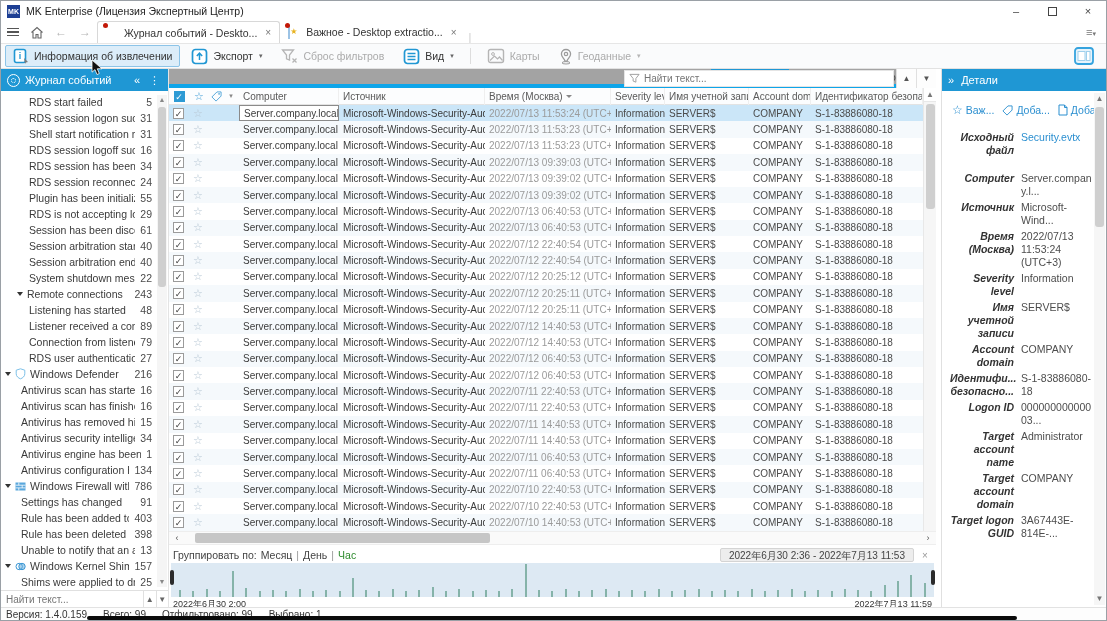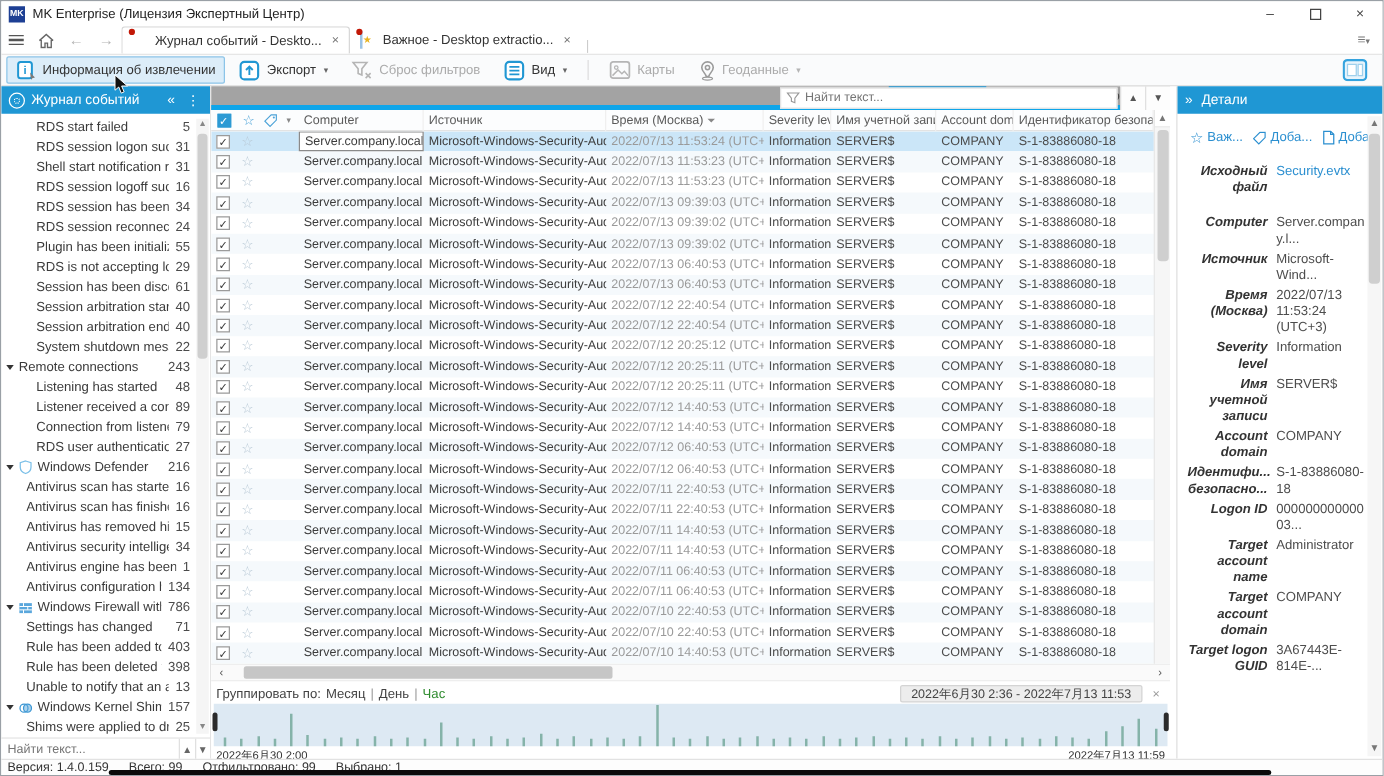--- a/index.html
+++ b/index.html
@@ -294,21 +294,21 @@
           <span class="tree-count">40</span>
         </div>
         <div class="tree-item" style="padding-left: 28px;">
           <span class="tree-label">Session arbitration ended</span>
           <span class="tree-count">40</span>
         </div>
         <div class="tree-item" style="padding-left: 28px;">
           <span class="tree-label">System shutdown message ...</span>
           <span class="tree-count">22</span>
         </div>
-        <div class="tree-item" style="padding-left: 4px;">
+        <div class="tree-item" style="padding-left: 16px;">
           <span class="tri"></span>
           <span class="tree-label">Remote connections</span>
           <span class="tree-count">243</span>
         </div>
         <div class="tree-item" style="padding-left: 28px;">
           <span class="tree-label">Listening has started</span>
           <span class="tree-count">48</span>
         </div>
         <div class="tree-item" style="padding-left: 28px;">
           <span class="tree-label">Listener received a connection</span>
@@ -362,21 +362,21 @@
             <svg width="11" height="11" viewBox="0 0 11 11">
               <rect x=".5" y="1.5" width="10" height="8" fill="#5aa7dc"></rect>
               <path d="M.5 4.2h10M.5 6.9h10M3.8 1.5v2.7M7.2 4.2v2.7M3.8 6.9v2.6" stroke="#fff" stroke-width=".8" fill="none"></path>
             </svg>
           </span>
           <span class="tree-label">Windows Firewall with ad...</span>
           <span class="tree-count">786</span>
         </div>
         <div class="tree-item" style="padding-left: 20px;">
           <span class="tree-label">Settings has changed</span>
-          <span class="tree-count">71</span>
+          <span class="tree-count">91</span>
         </div>
         <div class="tree-item" style="padding-left: 20px;">
           <span class="tree-label">Rule has been added to the...</span>
           <span class="tree-count">403</span>
         </div>
         <div class="tree-item" style="padding-left: 20px;">
           <span class="tree-label">Rule has been deleted from...</span>
           <span class="tree-count">398</span>
         </div>
         <div class="tree-item" style="padding-left: 20px;">

